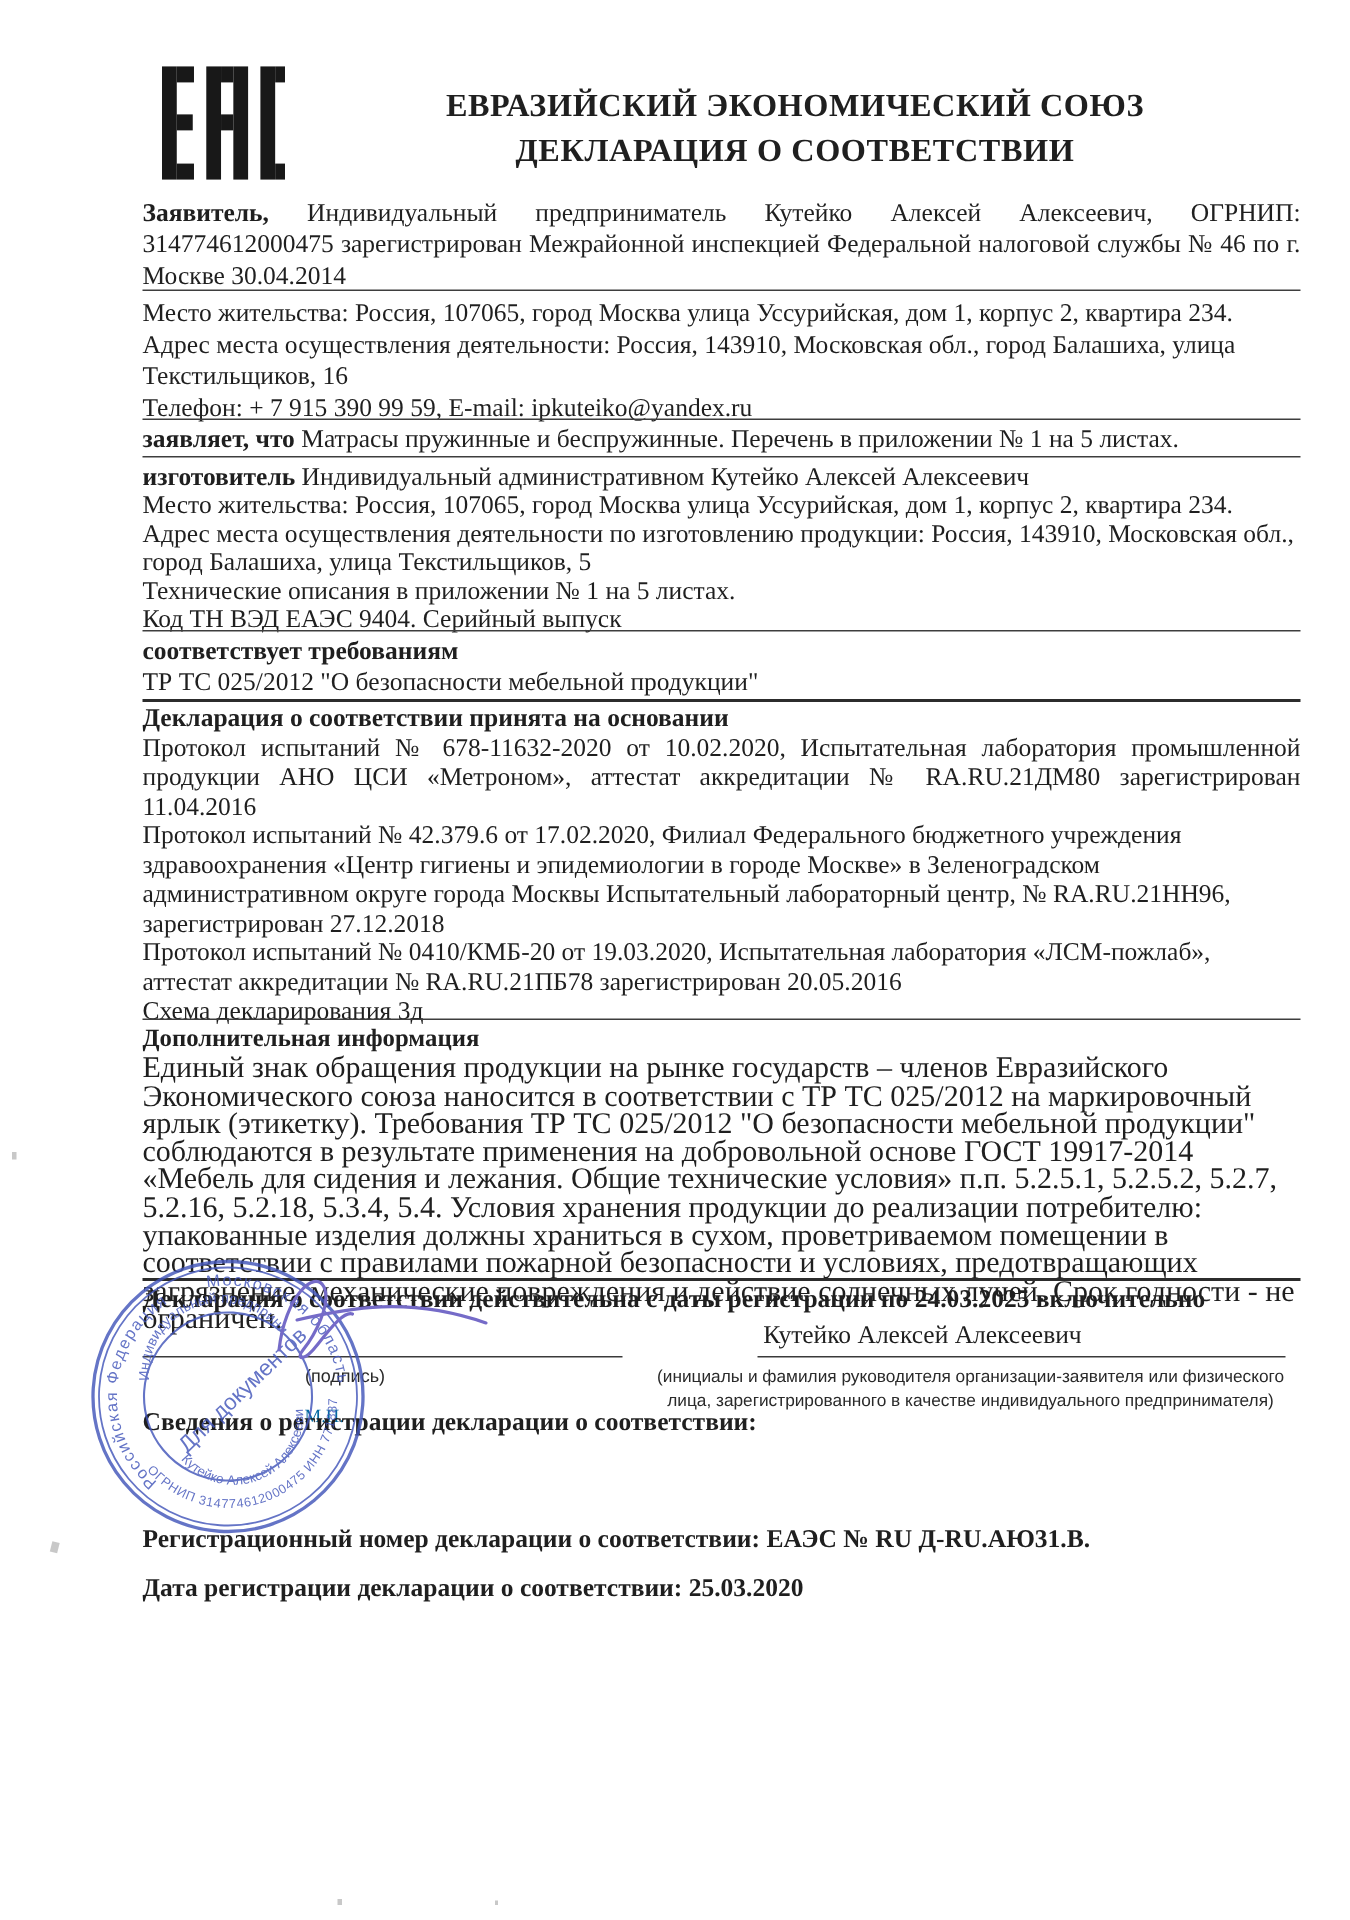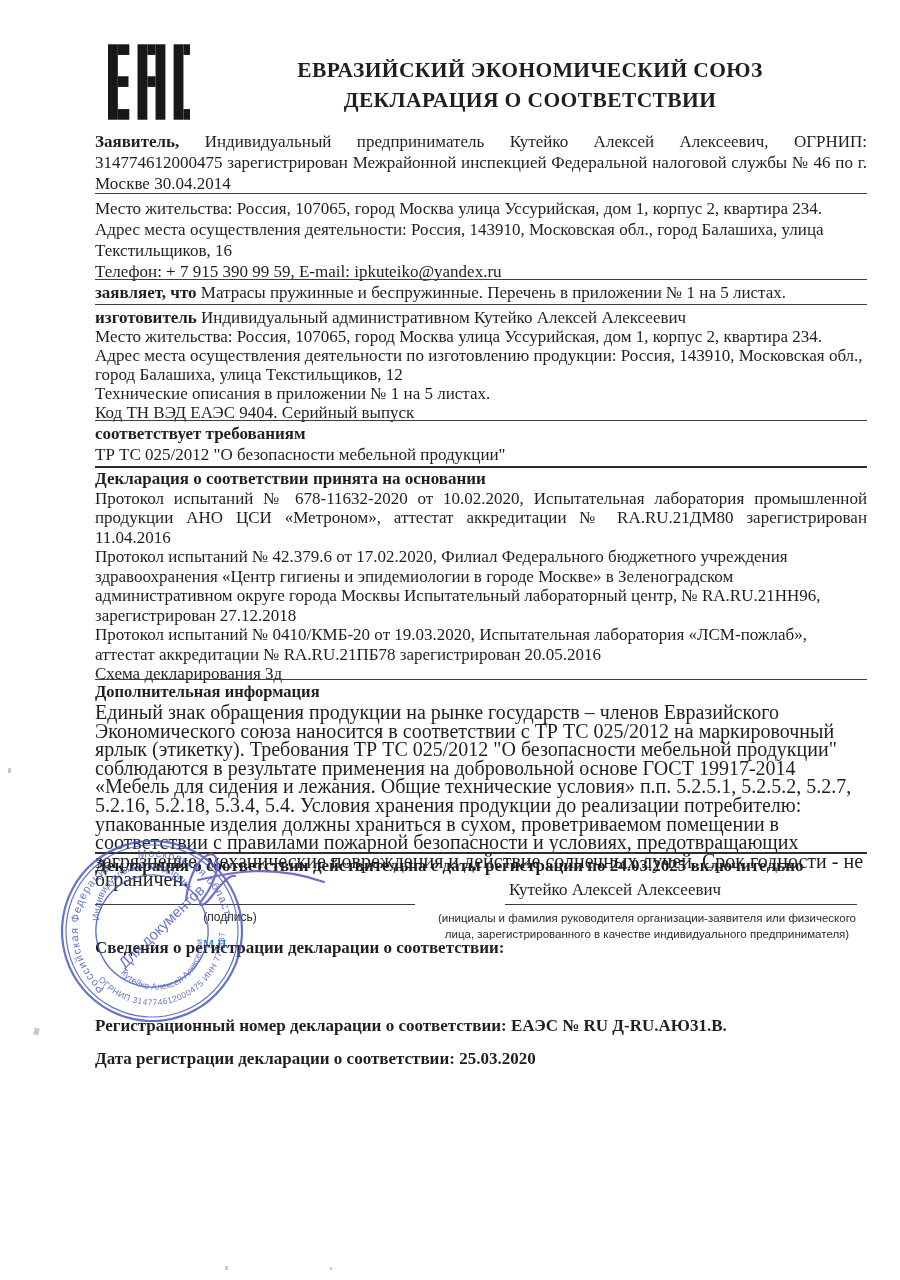--- a/index.html
+++ b/index.html
@@ -68,21 +68,21 @@
 
   <div class="abs col txt" style="top:282px;">
     <b>заявляет, что</b>
     <span>Матрасы пружинные и беспружинные. Перечень в приложении № 1 на 5 листах.</span>
   </div>
   <div class="hr" style="top:304px;"></div>
 
   <div class="abs col txt tight" style="top:308px;">
     <div><b>изготовитель</b> <span>Индивидуальный административном Кутейко Алексей Алексеевич</span></div>
     <div>Место жительства: Россия, 107065, город Москва улица Уссурийская, дом 1, корпус 2, квартира 234.</div>
-    <div>Адрес места осуществления деятельности по изготовлению продукции: Россия, 143910, Московская обл., город Балашиха, улица Текстильщиков, 12</div>
+    <div>Адрес места осуществления деятельности по изготовлению продукции: Россия, 143910, Московская обл., город Балашиха, улица Текстильщиков, 5</div>
     <div>Технические описания в приложении № 1 на 5 листах.</div>
     <div>Код ТН ВЭД ЕАЭС 9404.  Серийный выпуск</div>
   </div>
   <div class="hr" style="top:420px;"></div>
 
   <div class="abs col txt" style="top:423px;">
     <div><b>соответствует требованиям</b></div>
     <div>ТР ТС 025/2012 "О безопасности мебельной продукции"</div>
   </div>
   <div class="hr thick" style="top:466px;"></div>

